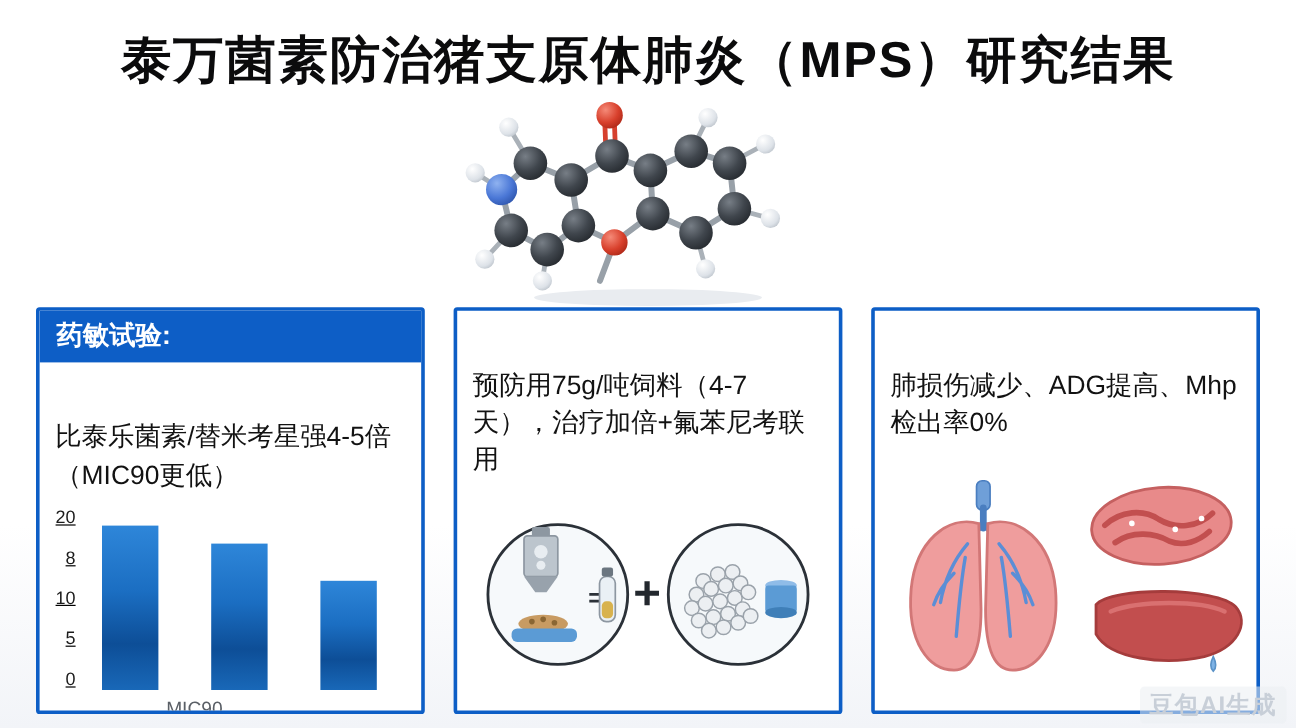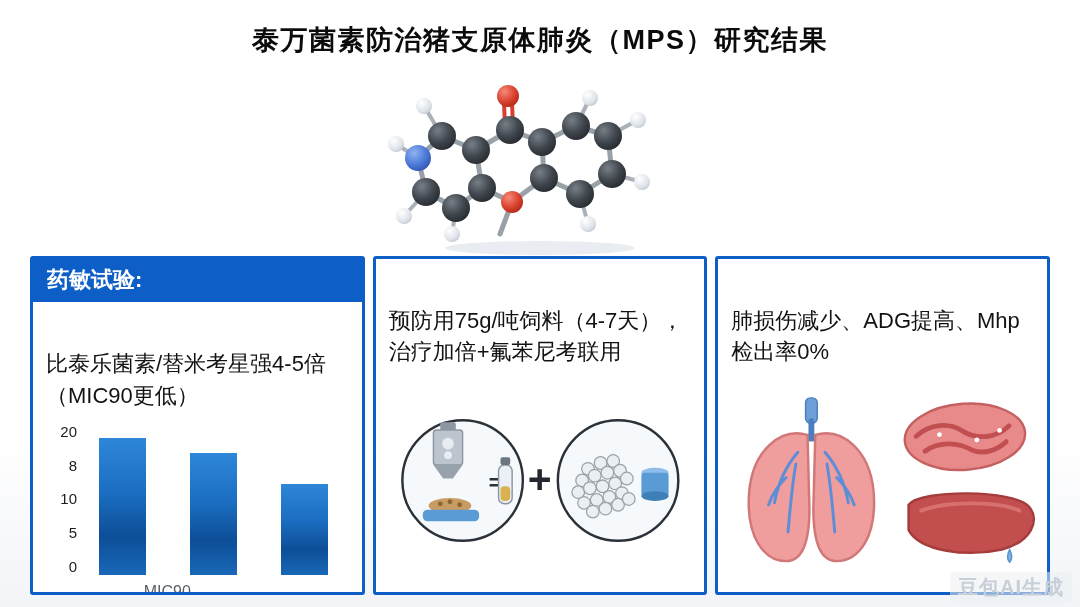--- a/index.html
+++ b/index.html
@@ -6,44 +6,44 @@
   html,body { width:1080px; height:607px; }
   body {
     font-family:"Liberation Sans","DejaVu Sans",sans-serif;
     background:#fff; overflow:hidden; position:relative;
   }
   .page {
     width:1080px; height:607px; position:relative;
     background:linear-gradient(180deg,#ffffff 0%,#ffffff 72%,#f2f4f8 100%);
   }
   .title {
-    text-align:center; font-size:27px; font-weight:bold; color:#0b0b0c;
+    text-align:center; font-size:42px; font-weight:bold; color:#0b0b0c;
     padding-top:22px; letter-spacing:1.5px;
   }
   .molecule-wrap {
     position:absolute; top:78px; left:50%; transform:translateX(-50%);
     width:320px; height:178px;
   }
   .panels {
     position:absolute; left:30px; top:256px; width:1020px; height:339px;
-    display:flex; gap:8px;
+    display:flex; gap:24px;
   }
   .panel {
     flex:1; border:3px solid #0d5ec6; border-radius:3px; background:#fff;
     display:flex; flex-direction:column; overflow:hidden;
   }
   .panel-header {
     background:#0d5ec6; color:#ffffff; font-size:22px; font-weight:bold;
     padding:8px 14px 9px; line-height:1.2; flex:0 0 auto;
   }
   .panel-body {
     font-size:22px; color:#121212; padding:10px 13px 4px; line-height:1.42;margin-top:36px;
   }
   
-  .chart { display:flex; padding:8px 10px 0 20px; flex:0 0 auto; }
+  .chart { display:flex; padding:8px 10px 0 6px; flex:0 0 auto;text-decoration:underline; }
   .yaxis {
     width:30px; height:152px; display:flex; flex-direction:column;
     justify-content:space-between; align-items:flex-end;
     font-size:15px; color:#1c1c1c; padding-right:6px;
   }
   .plot {
     height:152px; display:flex; align-items:flex-end; gap:44px; padding-left:16px;
   }
   .plot .bar {
     width:47px;

